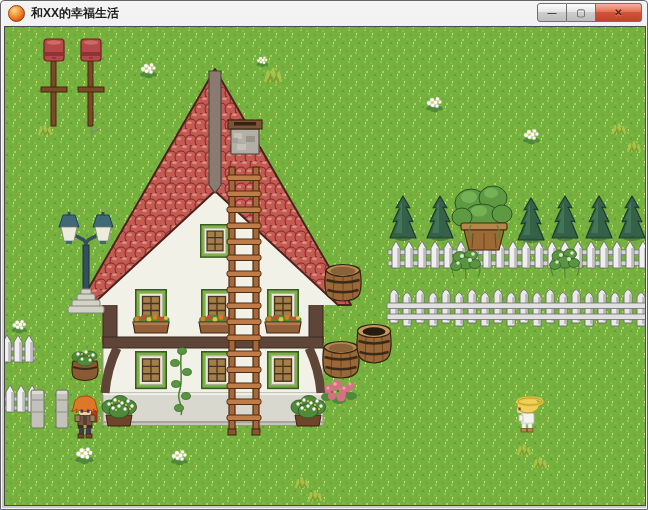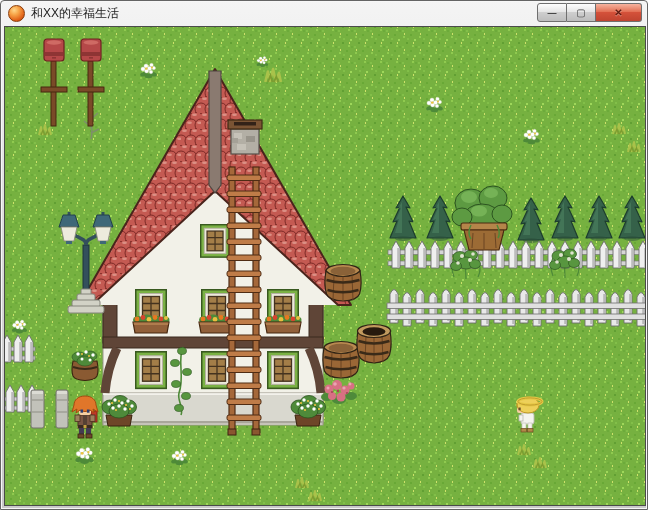--- a/index.html
+++ b/index.html
@@ -5,21 +5,21 @@
   html,body { margin:0; padding:0; background:#ffffff; }
   .win {
     position:relative; width:648px; height:510px; box-sizing:border-box;
     font-family:"Liberation Sans", sans-serif;
     background:linear-gradient(#f4f4f4,#d6d6d6 60%,#c9c9c9);
     border:1px solid #646464; border-radius:4px 4px 0 0;
     box-shadow:inset 0 0 0 1px #f7f7f7;
     overflow:hidden;
   }
   .titlebar { position:absolute; left:0; top:0; width:100%; height:25px;
-    display:flex; align-items:center; padding-left:7px; box-sizing:border-box; }
+    display:flex; align-items:center; padding-left:7px; box-sizing:border-box;font-weight:bold; }
   .app-icon { width:15px; height:15px; border-radius:50%; flex:0 0 auto;
     background:radial-gradient(circle at 35% 28%, #ffd78a 0%, #f7a448 32%, #e2641a 68%, #b03c06 100%);
     border:1px solid #8a3c0a; margin-right:6px; }
   .title { font-size:12px; color:#1c1c1c; line-height:25px; white-space:nowrap; }
   .controls { position:absolute; top:2px; right:5px; display:flex; }
   .btn { height:19px; box-sizing:border-box; border:1px solid #6f6f6f;
     display:flex; align-items:center; justify-content:center;
     font-size:9px; color:#3c3c3c; cursor:default; user-select:none;
     background:linear-gradient(#fdfdfd,#e6e6e6 45%,#cecece 50%,#bdbdbd);
   }

